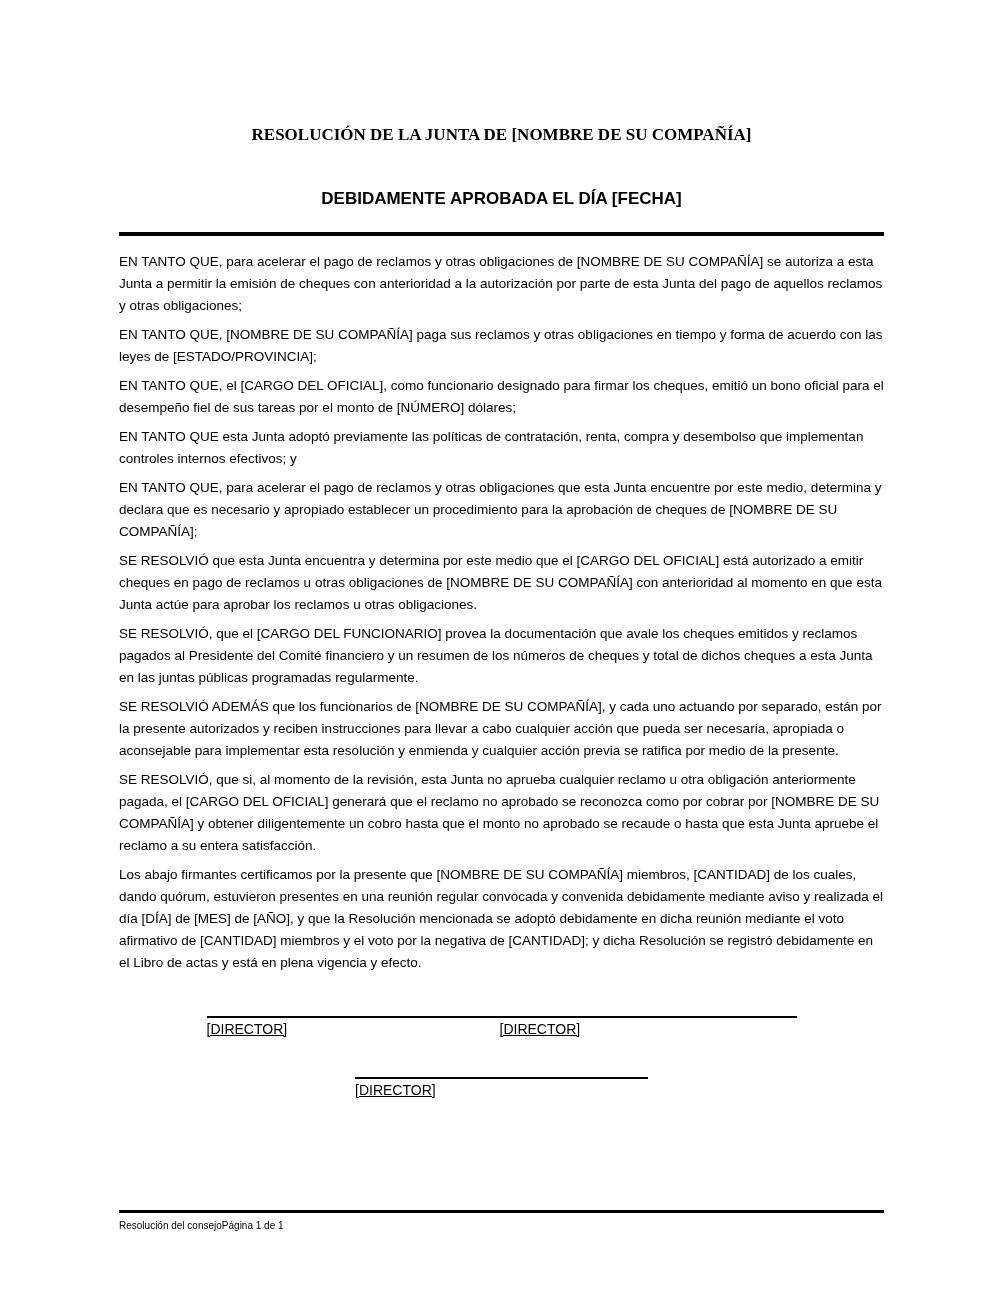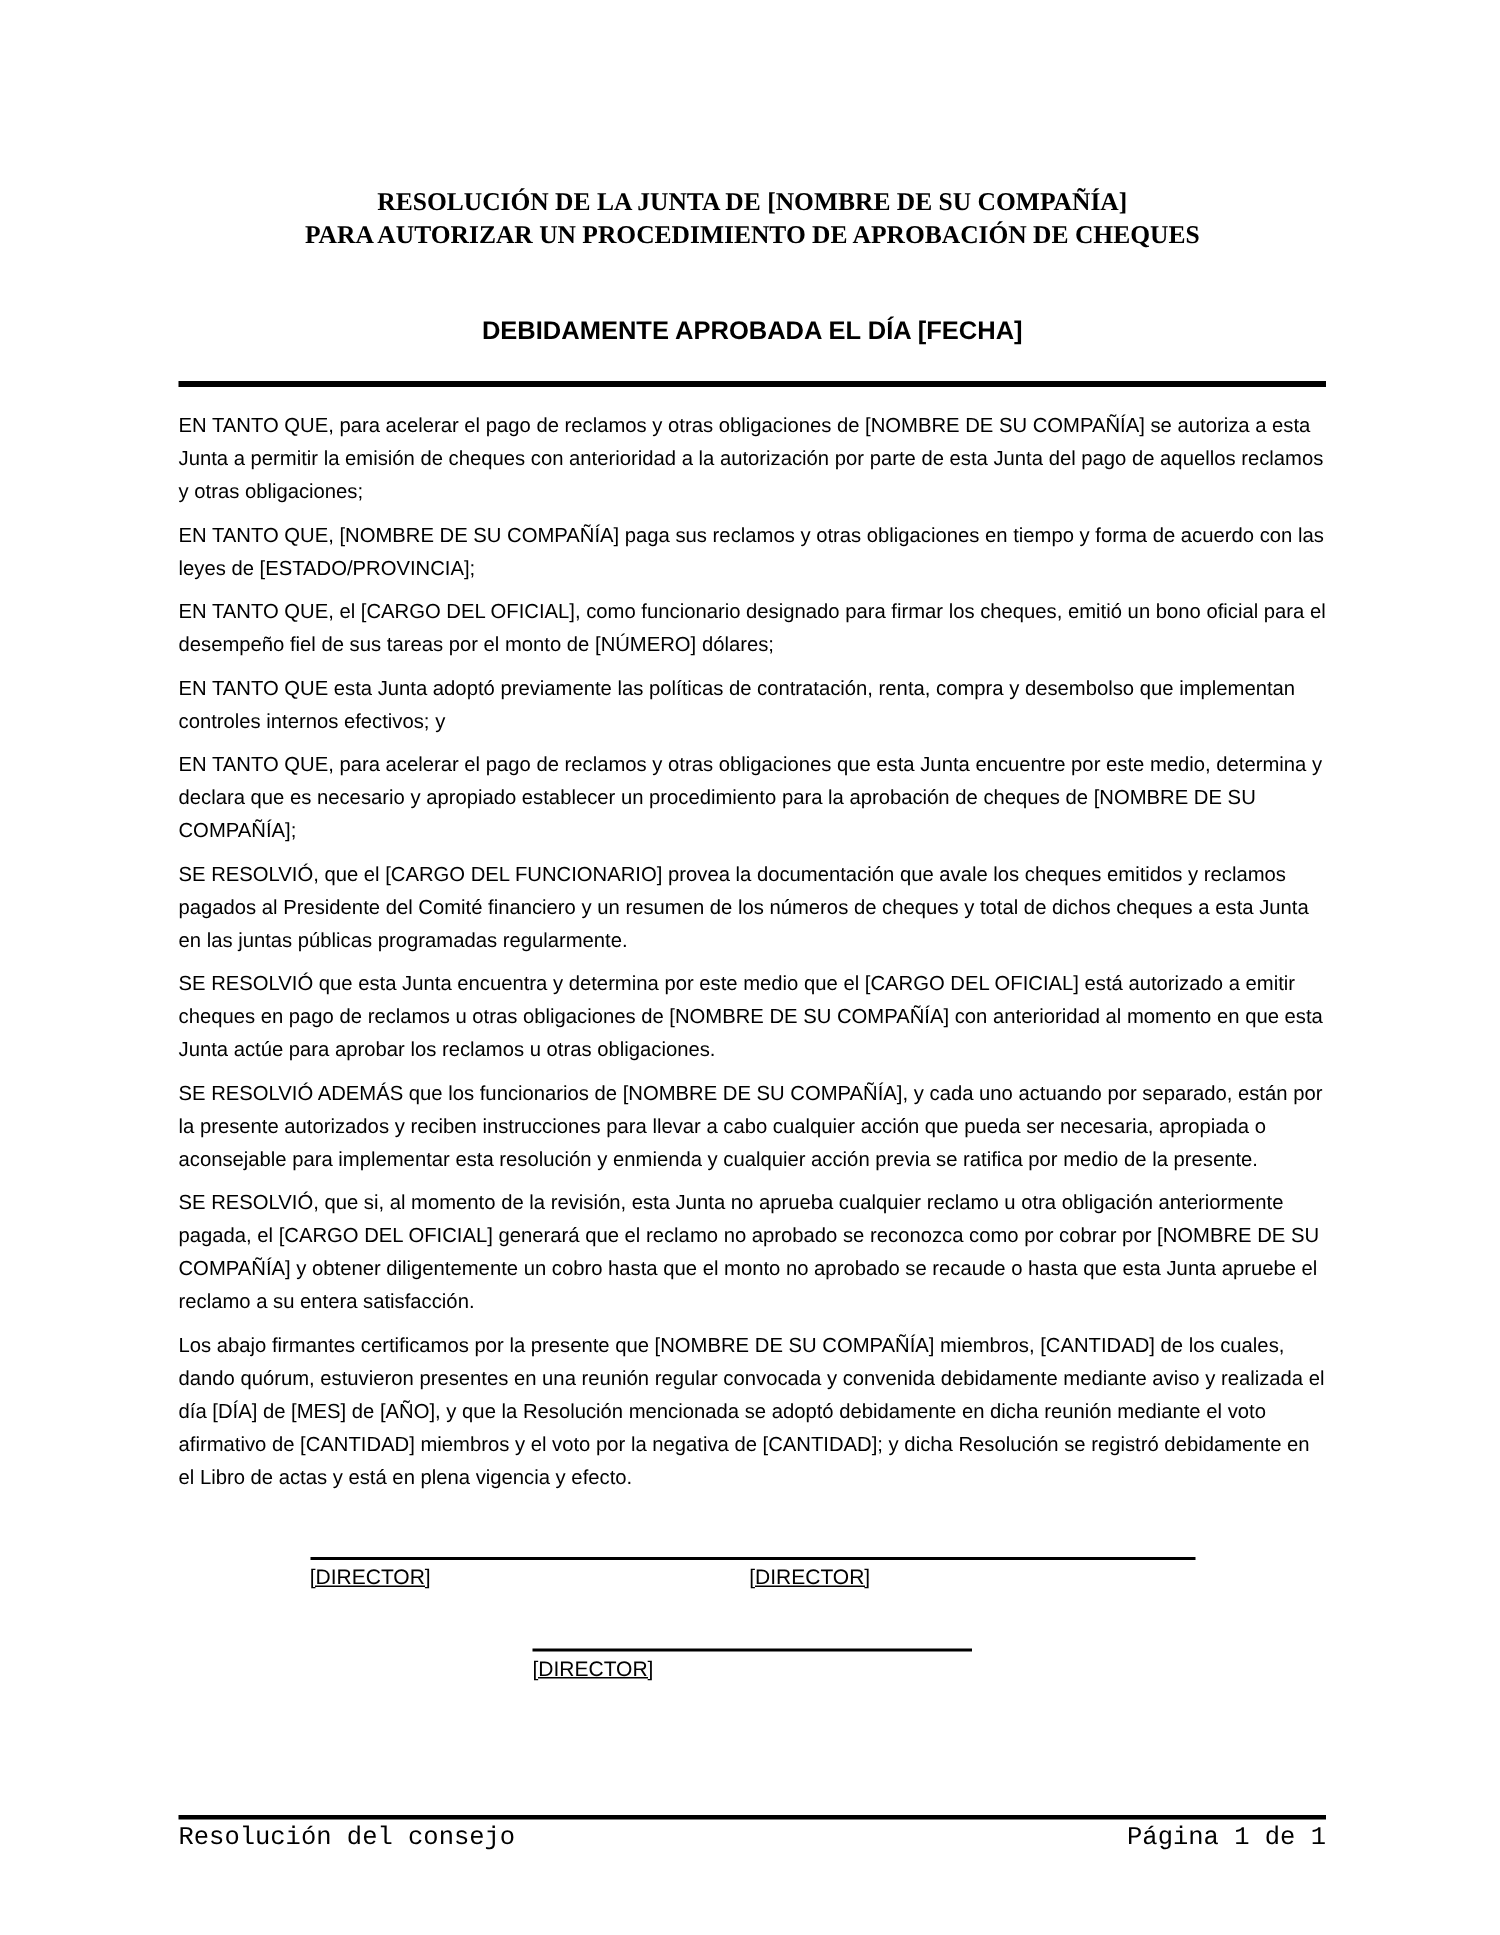--- a/index.html
+++ b/index.html
@@ -91,49 +91,46 @@
     top: 1210px;
   }
   .footer-rule {
     height: 3px;
     background: #000000;
     border: none;
     margin: 0 0 4px 0;
   }
   .footer-row {
     display: flex;
-    justify-content: space-between;
-    font-size: 17px;
+    font-size: 10px;
     line-height: 18px;
-    font-family: Liberation Mono, monospace;
   }
 </style>
 </head>
 <body>
 
 <div class="page">
 
   <div class="title-block">
     <div>RESOLUCIÓN DE LA JUNTA DE [NOMBRE DE SU COMPAÑÍA]</div>
-    <div>PARA AUTORIZAR UN PROCEDIMIENTO DE APROBACIÓN DE CHEQUES</div>
   </div>
 
   <div class="title-subtitle">DEBIDAMENTE APROBADA EL DÍA [FECHA]</div>
 
   <div class="top-rule"></div>
 
 
   <div class="body-text">
     <p>EN TANTO QUE, para acelerar el pago de reclamos y otras obligaciones de [NOMBRE DE SU COMPAÑÍA] se autoriza a esta Junta a permitir la emisión de cheques con anterioridad a la autorización por parte de esta Junta del pago de aquellos reclamos y otras obligaciones;</p>
     <p>EN TANTO QUE, [NOMBRE DE SU COMPAÑÍA] paga sus reclamos y otras obligaciones en tiempo y forma de acuerdo con las leyes de [ESTADO/PROVINCIA];</p>
     <p>EN TANTO QUE, el [CARGO DEL OFICIAL], como funcionario designado para firmar los cheques, emitió un bono oficial para el desempeño fiel de sus tareas por el monto de [NÚMERO] dólares;</p>
     <p>EN TANTO QUE esta Junta adoptó previamente las políticas de contratación, renta, compra y desembolso que implementan controles internos efectivos; y</p>
     <p>EN TANTO QUE, para acelerar el pago de reclamos y otras obligaciones que esta Junta encuentre por este medio, determina y declara que es necesario y apropiado establecer un procedimiento para la aprobación de cheques de [NOMBRE DE SU COMPAÑÍA];</p>
+    <p>SE RESOLVIÓ que esta Junta encuentra y determina por este medio que el [CARGO DEL OFICIAL] está autorizado a emitir cheques en pago de reclamos u otras obligaciones de [NOMBRE DE SU COMPAÑÍA] con anterioridad al momento en que esta Junta actúe para aprobar los reclamos u otras obligaciones.</p>
     <p>SE RESOLVIÓ, que el [CARGO DEL FUNCIONARIO] provea la documentación que avale los cheques emitidos y reclamos pagados al Presidente del Comité financiero y un resumen de los números de cheques y total de dichos cheques a esta Junta en las juntas públicas programadas regularmente.</p>
-    <p>SE RESOLVIÓ que esta Junta encuentra y determina por este medio que el [CARGO DEL OFICIAL] está autorizado a emitir cheques en pago de reclamos u otras obligaciones de [NOMBRE DE SU COMPAÑÍA] con anterioridad al momento en que esta Junta actúe para aprobar los reclamos u otras obligaciones.</p>
     <p>SE RESOLVIÓ ADEMÁS que los funcionarios de  [NOMBRE DE SU COMPAÑÍA], y cada uno actuando por separado, están por la presente autorizados y reciben instrucciones para llevar a cabo cualquier acción que pueda ser necesaria, apropiada o aconsejable para implementar esta resolución y enmienda y cualquier acción previa se ratifica por medio de la presente.</p>
     <p>SE RESOLVIÓ, que si, al momento de la revisión, esta Junta no aprueba cualquier reclamo u otra obligación anteriormente pagada, el [CARGO DEL OFICIAL] generará que el reclamo no aprobado se reconozca como por cobrar por [NOMBRE DE SU COMPAÑÍA] y obtener diligentemente un cobro hasta que el monto no aprobado se recaude o hasta que esta Junta apruebe el reclamo a su entera satisfacción.</p>
     <p>Los abajo firmantes certificamos por la presente que  [NOMBRE DE SU COMPAÑÍA] miembros, [CANTIDAD] de los cuales, dando quórum, estuvieron presentes en una reunión regular convocada y convenida debidamente mediante aviso y realizada el día [DÍA] de [MES] de [AÑO], y que la Resolución mencionada se adoptó debidamente en dicha reunión mediante el voto afirmativo de [CANTIDAD] miembros y el voto por la negativa de [CANTIDAD]; y dicha Resolución se registró debidamente en el Libro de actas y está en plena vigencia y efecto.</p>
   </div>
 
   <div class="signatures">
     <div class="sig-row">
       <div class="sig-block">
         <div class="sig-line"></div>
         <div class="sig-label">[DIRECTOR]</div>

